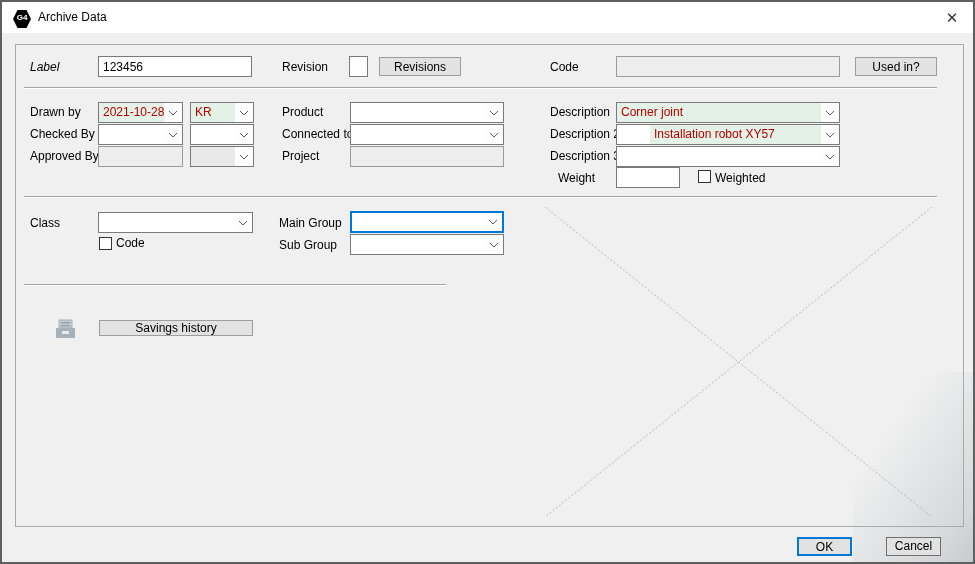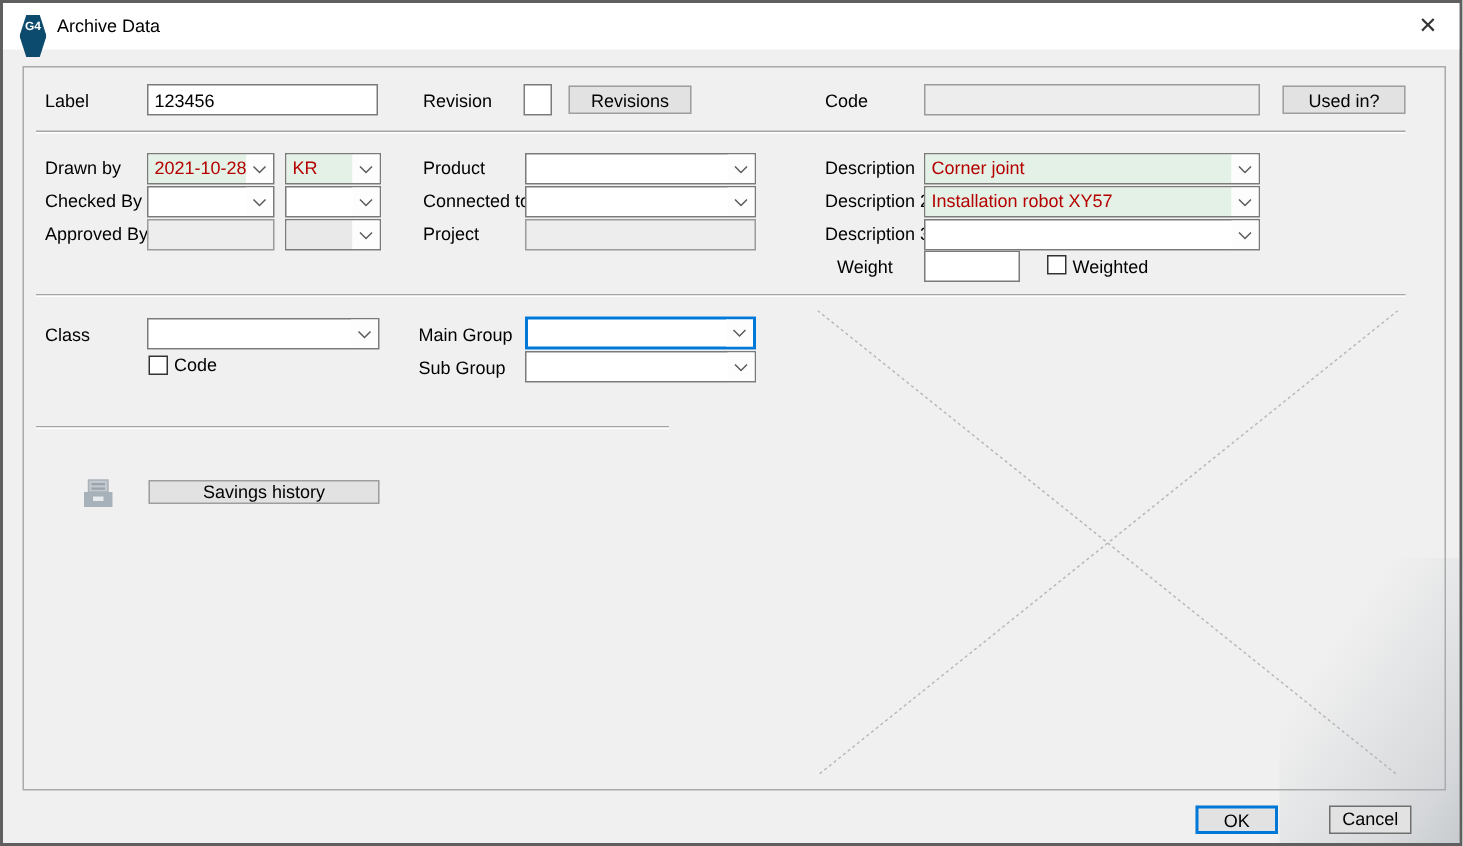--- a/index.html
+++ b/index.html
@@ -1,19 +1,19 @@
 <!DOCTYPE html>
 <html><head>
 <meta charset="utf-8">
 <style>
   * { margin:0; padding:0; box-sizing:border-box; }
   html,body { width:975px; height:564px; background:#cfcfcf; font-family:"Liberation Sans", sans-serif; }
   .dialog { position:relative; width:975px; height:564px; background:#f0f0f0; border:2px solid #5f5f5f; overflow:hidden; }
   .titlebar { position:absolute; left:0; top:0; width:971px; height:31px; background:#ffffff; }
-  .app-icon { position:absolute; left:11px; top:8px; width:18px; height:28px; background:#0c4a6e;
+  .app-icon { position:absolute; left:11px; top:8px; width:18px; height:18px; background:#000000;
               clip-path:polygon(25% 0%,75% 0%,100% 50%,75% 100%,25% 100%,0% 50%);
               color:#fff; font-size:8px; font-weight:bold; text-align:center; line-height:16px; }
   .title-text { position:absolute; left:36px; top:0; height:31px; line-height:31px; font-size:12px; color:#000; }
   .close-btn { position:absolute; right:6px; top:3px; width:30px; height:26px; text-align:center; line-height:26px; font-size:15px; color:#333; cursor:pointer; }
   .panel { position:absolute; left:13px; top:42px; width:949px; height:483px; border:1px solid #aaaaaa; background:#f0f0f0; }
   .lbl { position:absolute; font-size:12px; color:#000; white-space:nowrap; }
   .tinput { position:absolute; height:21px; border:1px solid #7a7a7a; background:#fff; font-size:12px; padding:5px 4px; font-family:"Liberation Sans", sans-serif; color:#000; }
   .tinput.dis { background:#ededed; border-color:#9b9b9b; color:#555; }
   .btn { position:absolute; height:19px; background:#e2e2e2; border:1px solid #9e9e9e; font-size:12px; text-align:center; color:#000; font-family:"Liberation Sans", sans-serif; cursor:pointer; padding:0; }
   .combo { position:absolute; height:21px; border:1px solid #7a7a7a; background:#fff; display:flex; align-items:stretch; }
@@ -38,21 +38,21 @@
 <div class="dialog">
 
   <div class="titlebar">
     <div class="app-icon">G4</div>
     <div class="title-text">Archive Data</div>
     <div class="close-btn">✕</div>
   </div>
 
   <div class="panel"></div>
 
-  <div class="lbl" style="left:28px;top:58px;">Label</div>
+  <div class="lbl" style="left:28px;top:58px;font-style:italic;">Label</div>
   <input class="tinput" style="left: 96px; top: 54px; width: 154px;" value="123456">
   <div class="lbl" style="left:280px;top:58px;">Revision</div>
   <input class="tinput" style="left: 347px; top: 54px; width: 19px; padding: 0px 2px;" value="">
   <button class="btn" style="left:377px;top:55px;width:82px;">Revisions</button>
   <div class="lbl" style="left:548px;top:58px;">Code</div>
   <input class="tinput dis" style="left: 614px; top: 54px; width: 224px;" value="">
   <button class="btn" style="left:853px;top:55px;width:82px;">Used in?</button>
 
   <div class="sep" style="left:22px;top:85px;width:913px;"></div>
 
@@ -127,21 +127,21 @@
   <div class="lbl" style="left:548px;top:103px;">Description</div>
   <div class="combo" style="left:614px;top:100px;width:224px;">
     <span class="combo-text green">Corner joint</span>
     <span class="combo-arrow">
         <svg width="10" height="6" viewBox="0 0 10 6">
           <path d="M1 1l4 4 4-4" stroke="#5a5a5a" fill="none"></path>
         </svg>
       </span>
   </div>
   <div class="lbl" style="left:548px;top:125px;">Description 2</div>
-  <div class="combo" style="left:614px;top:122px;width:224px;">
+  <div class="combo" style="left:614px;top:122px;width:224px;padding-left:33px;">
     <span class="combo-text green">Installation robot XY57</span>
     <span class="combo-arrow">
         <svg width="10" height="6" viewBox="0 0 10 6">
           <path d="M1 1l4 4 4-4" stroke="#5a5a5a" fill="none"></path>
         </svg>
       </span>
   </div>
   <div class="lbl" style="left:548px;top:147px;">Description 3</div>
   <div class="combo" style="left:614px;top:144px;width:224px;">
     <span class="combo-text"></span>

